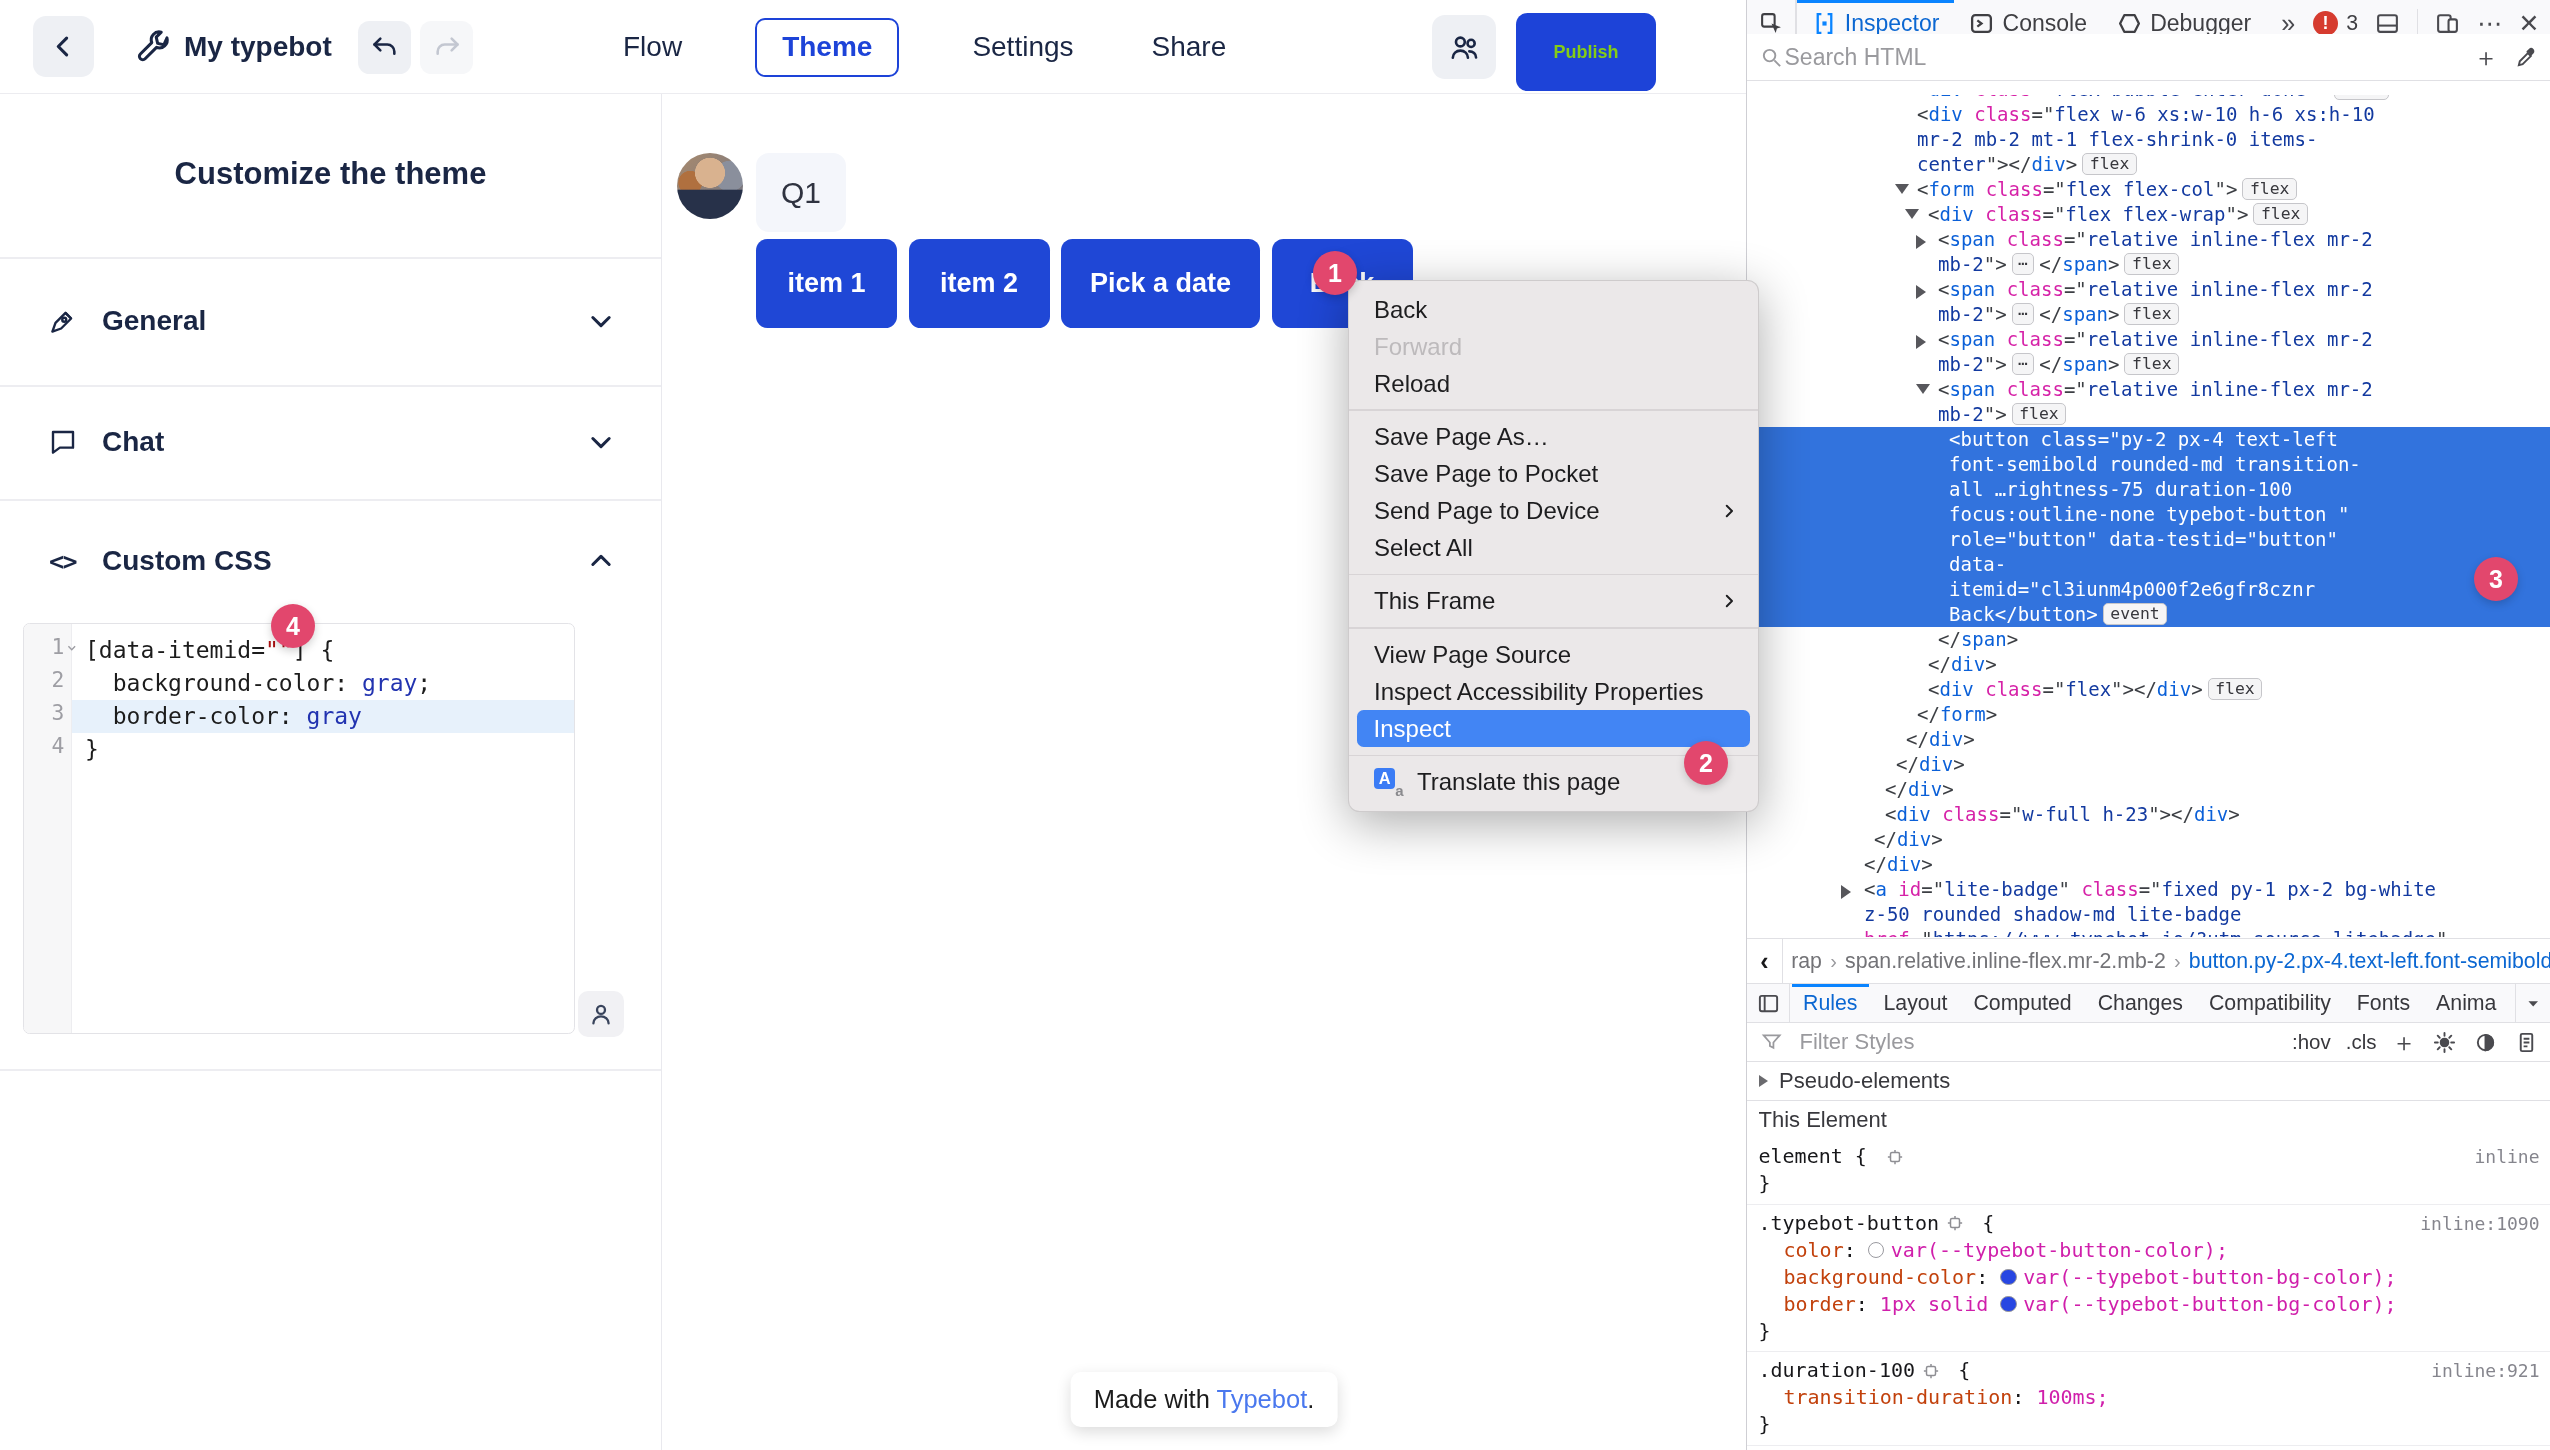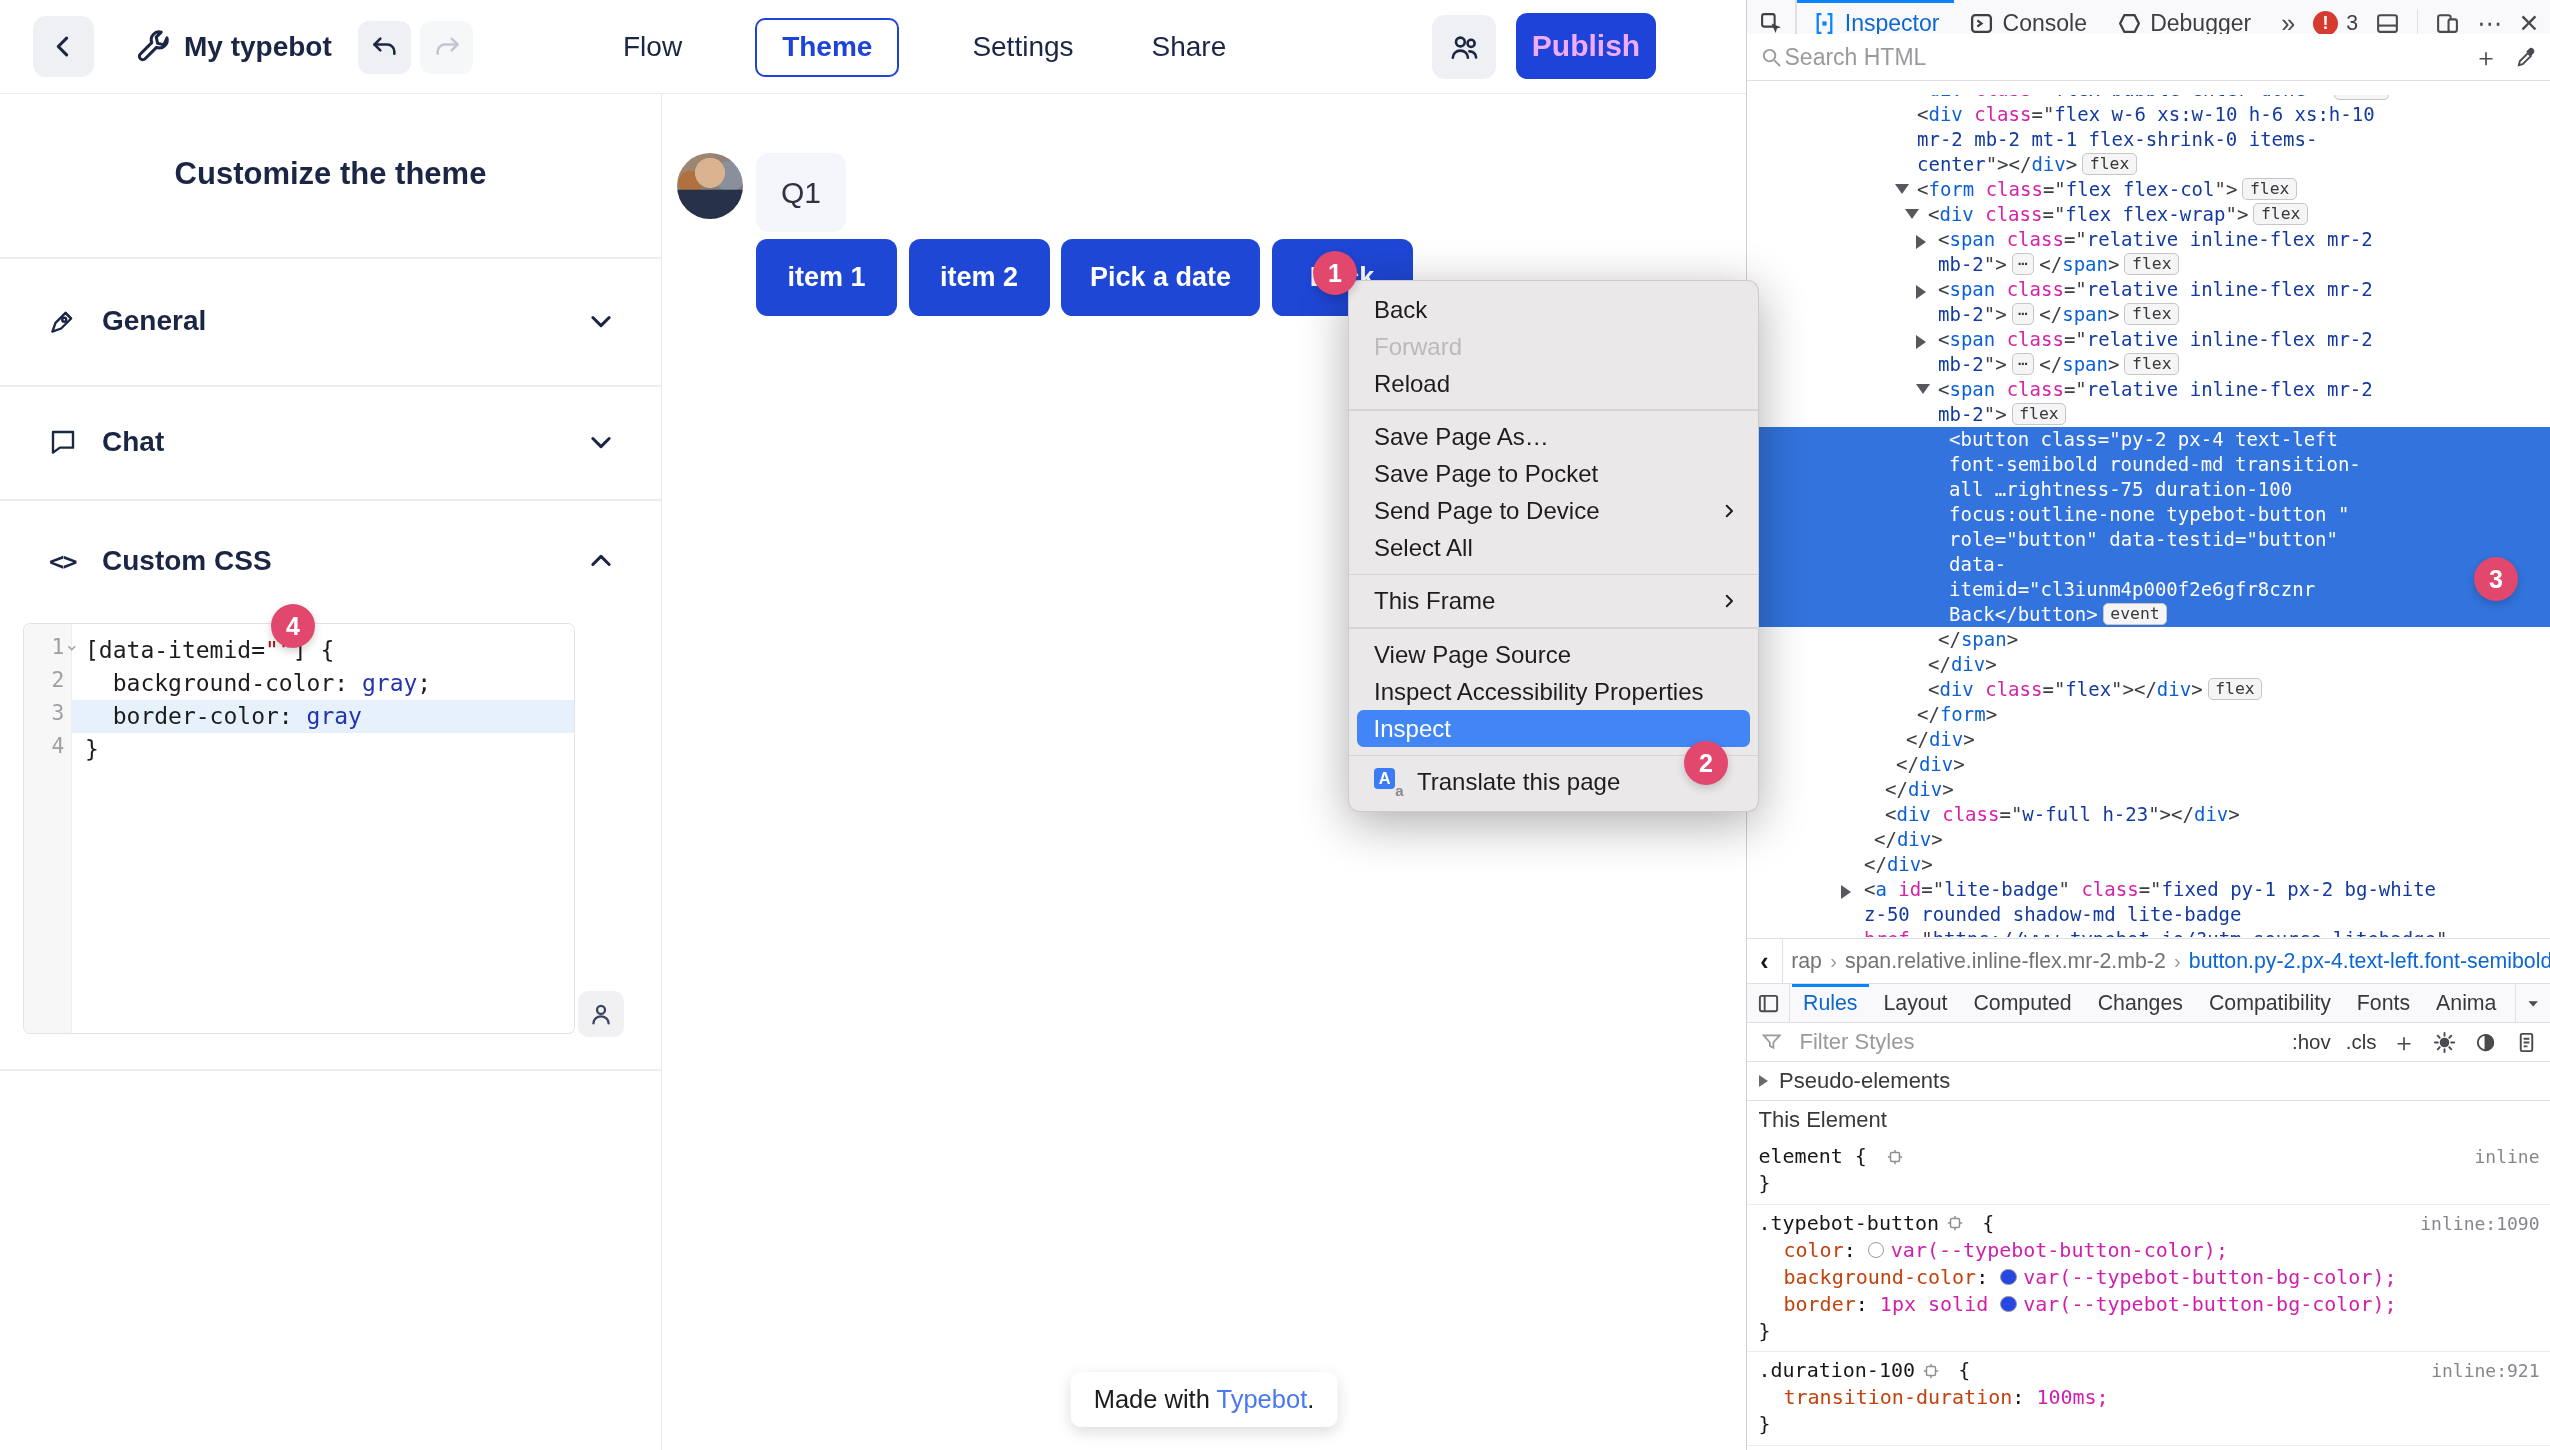--- a/index.html
+++ b/index.html
@@ -12,21 +12,21 @@
   .iconbtn { position:absolute; display:flex; align-items:center; justify-content:center; border-radius:13px; cursor:pointer; }
   .back-btn { left:33px; top:16.4px; width:61px; height:61px; background:#eef0f4; color:#1a2644; }
   .undo-btn { left:358px; top:21.3px; width:53px; height:53px; background:#eef0f4; border-radius:11.5px; color:#1a2644; }
   .redo-btn { left:420px; top:21.3px; width:53px; height:53px; background:#f6f7f9; border-radius:11.5px; color:#c3c7d1; }
   .wrench-wrap { position:absolute; left:135px; top:28px; width:38px; height:38px; color:#1a2644; }
   .bot-title { position:absolute; left:184px; top:0; height:94px; display:flex; align-items:center; font-size:28px; font-weight:600; color:#1a2644; }
   .top-tabs { position:absolute; left:598px; top:0; height:94px; display:flex; align-items:center; gap:48px; }
   .top-tab { font-size:28px; color:#1a2644; font-weight:500; cursor:pointer; padding:11.5px 5px;margin-left:20px; }
   .top-tab.active { color:#1d43d8; border:2.5px solid #1d43d8; border-radius:10px; padding:11.5px 25px; font-weight:600; }
   .people-btn { left:1432px; top:15px; width:64px; height:64px; background:#eef0f4; color:#1a2644; }
-  .publish-btn { position:absolute; left:1516px; top:13px; width:140px; height:66px; background:#1d43d8; color:#f0abfc; border-radius:11.5px; display:flex; align-items:center; justify-content:center; font-size:30px; font-weight:600; cursor:pointer; }
+  .publish-btn { position:absolute; left:1516px; top:13px; width:140px; height:78px; background:#1d43d8; color:#84cc16; border-radius:11.5px; display:flex; align-items:center; justify-content:center; font-size:18px; font-weight:600; cursor:pointer; }
 
   
   .sidebar { position:absolute; left:0; top:94px; width:662px; bottom:0; background:#fff; border-right:1.6px solid #e9e9ee; }
   .side-heading { position:absolute; top:62px; left:0; width:100%; text-align:center; font-size:31px; font-weight:800; color:#1a2644; }
   .sdiv { position:absolute; left:0; width:100%; height:1.6px; background:#ededf1; }
   .side-row { position:absolute; left:0; width:100%; display:flex; align-items:center; padding:0 46px; cursor:pointer; }
   .side-row .s-icon { width:33px; height:33px; color:#1a2644; margin-right:23px; display:flex; align-items:center; justify-content:center; }
   .side-row .s-label { font-size:28px; font-weight:700; color:#1a2644; flex:1; }
   .side-row .s-chev { width:28px; height:28px; color:#1a2644; }
   .code-glyph { font-family:"DejaVu Sans Mono", monospace; font-size:25px; font-weight:700; letter-spacing:-1.6px; }
@@ -48,21 +48,21 @@
   .avatar { position:absolute; left:15px; top:59px; width:66px; height:66px; border-radius:50%;
     background:
       radial-gradient(circle at 50% 30%, #d9b28f 0 26%, rgba(217,178,143,0) 27%),
       linear-gradient(180deg, rgba(0,0,0,0) 55%, #273149 56%),
       radial-gradient(circle at 20% 45%, #b0703f 0 18%, rgba(176,112,63,0) 19%),
       radial-gradient(circle at 80% 35%, #8a8f9c 0 22%, rgba(138,143,156,0) 23%),
       linear-gradient(135deg,#a98a6d,#6e7486);
   }
   .q1-bubble { position:absolute; left:94px; top:59px; width:90px; height:79px; background:#f4f6fb; border-radius:13px; display:flex; align-items:center; justify-content:center; font-size:30px; color:#2f3340; }
   .choice-row { position:absolute; left:94px; top:145px; display:flex; gap:11.5px; }
-  .choice-btn { height:77px; background:#1f47d6; color:#fff; border-radius:11.5px; display:flex; align-items:center; justify-content:center; font-size:27px; font-weight:700; padding:0 33px; cursor:pointer; white-space:nowrap; }
+  .choice-btn { height:89px; background:#1f47d6; color:#fff; border-radius:11.5px; display:flex; align-items:center; justify-content:center; font-size:27px; font-weight:700; padding:0 33px; cursor:pointer; white-space:nowrap; }
   .made-with { position:absolute; left:50%; transform:translateX(-50%); bottom:23px; background:#fff; border-radius:10px; box-shadow:0 5px 15px rgba(0,0,0,.14); padding:13px 23px; font-size:25.5px; color:#1c1c1c; white-space:nowrap; cursor:pointer; }
   .made-with .brand { color:#4a78ee; }
 
   
   .ctxmenu { position:absolute; left:1348px; top:280px; width:411px; background:#ebe8e9; border:0.8px solid rgba(0,0,0,.12); border-radius:11.5px; box-shadow:0 11.5px 49px rgba(0,0,0,.32); padding:10px 0; z-index:30; }
   .mi { height:37px; display:flex; align-items:center; padding:0 20px 0 25px; font-size:24px; color:#1d1d1f; cursor:pointer; position:relative; }
   .mi .lbl { flex:1; }
   .mi.disabled { color:#bdbabc; }
   .mi .subarrow { width:18px; height:18px; color:#1d1d1f; }
   .mi.highlight { background:#4285f4; color:#fff; margin:0 8.2px; padding-left:16.4px; border-radius:6.6px; }

